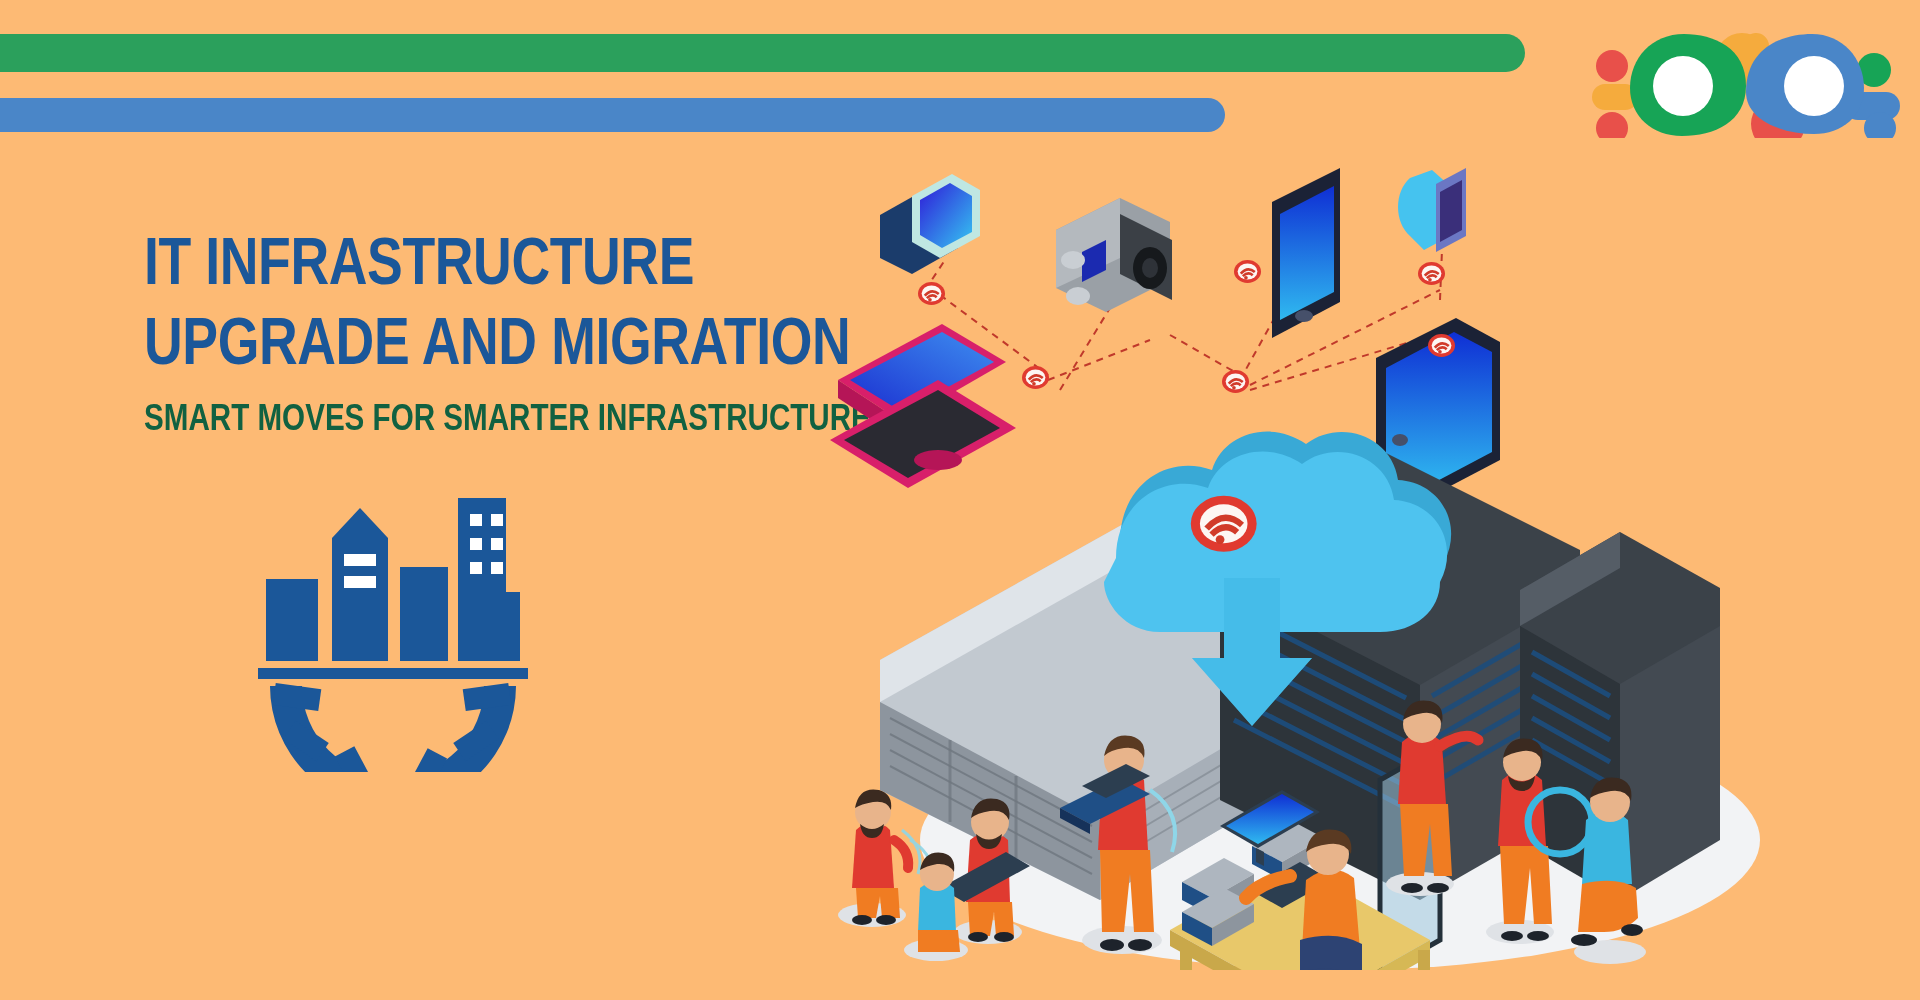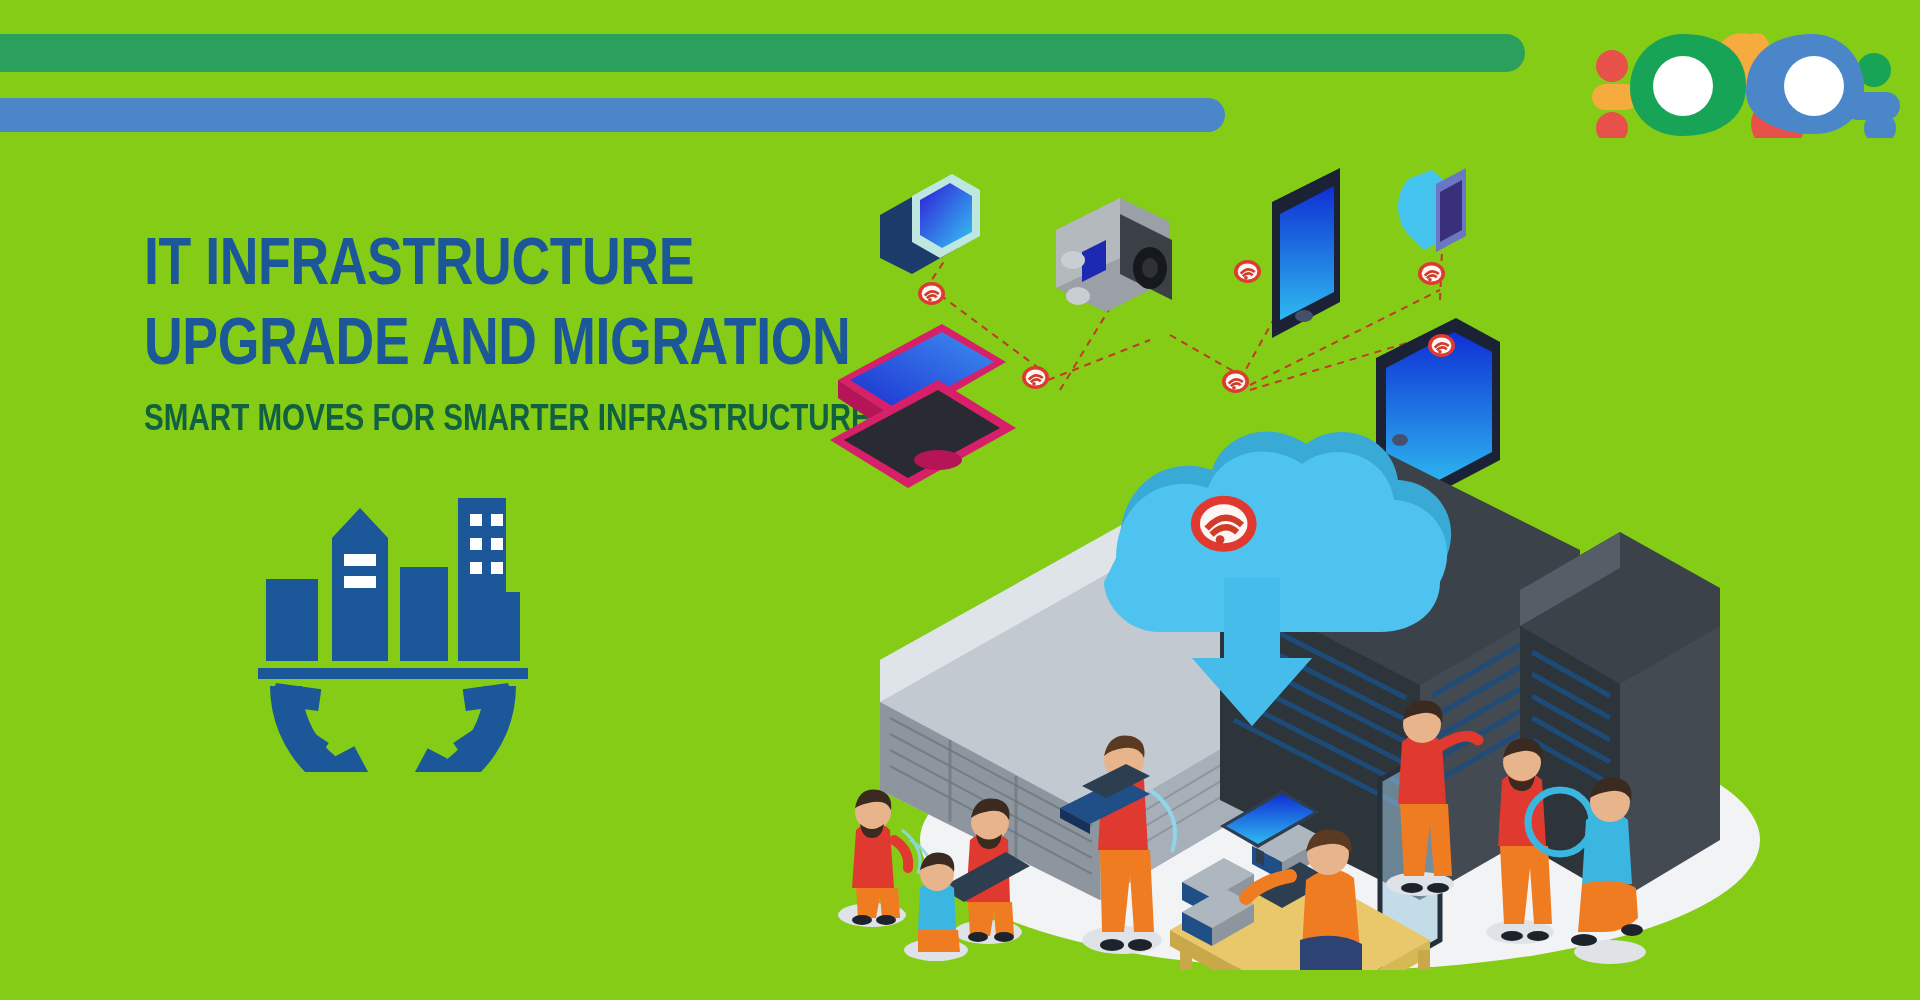--- a/index.html
+++ b/index.html
@@ -2,21 +2,21 @@
 <html><head>
 <meta charset="utf-8">
 <style>
   * { box-sizing: border-box; margin: 0; padding: 0; }
   html, body {
     width: 1920px; height: 1000px;
     background: #ffffff;
     font-family: "Liberation Sans", sans-serif;
     overflow: hidden;
   }
-  #stage { position: relative; width: 1920px; height: 1000px; background: #84cc16; }
+  #stage { position: relative; width: 1920px; height: 1000px; background: #fdba74; }
 
   
   .bar { position: absolute; border-radius: 999px; }
   #bar-green { left: -40px; top: 34px; width: 1565px; height: 38px; background: #2ba05c; }
   #bar-blue  { left: -40px; top: 98px; width: 1265px; height: 34px; background: #4a86c8; }
 
   
   #logo { position: absolute; left: 1586px; top: 20px; width: 320px; height: 118px; }
 
   

